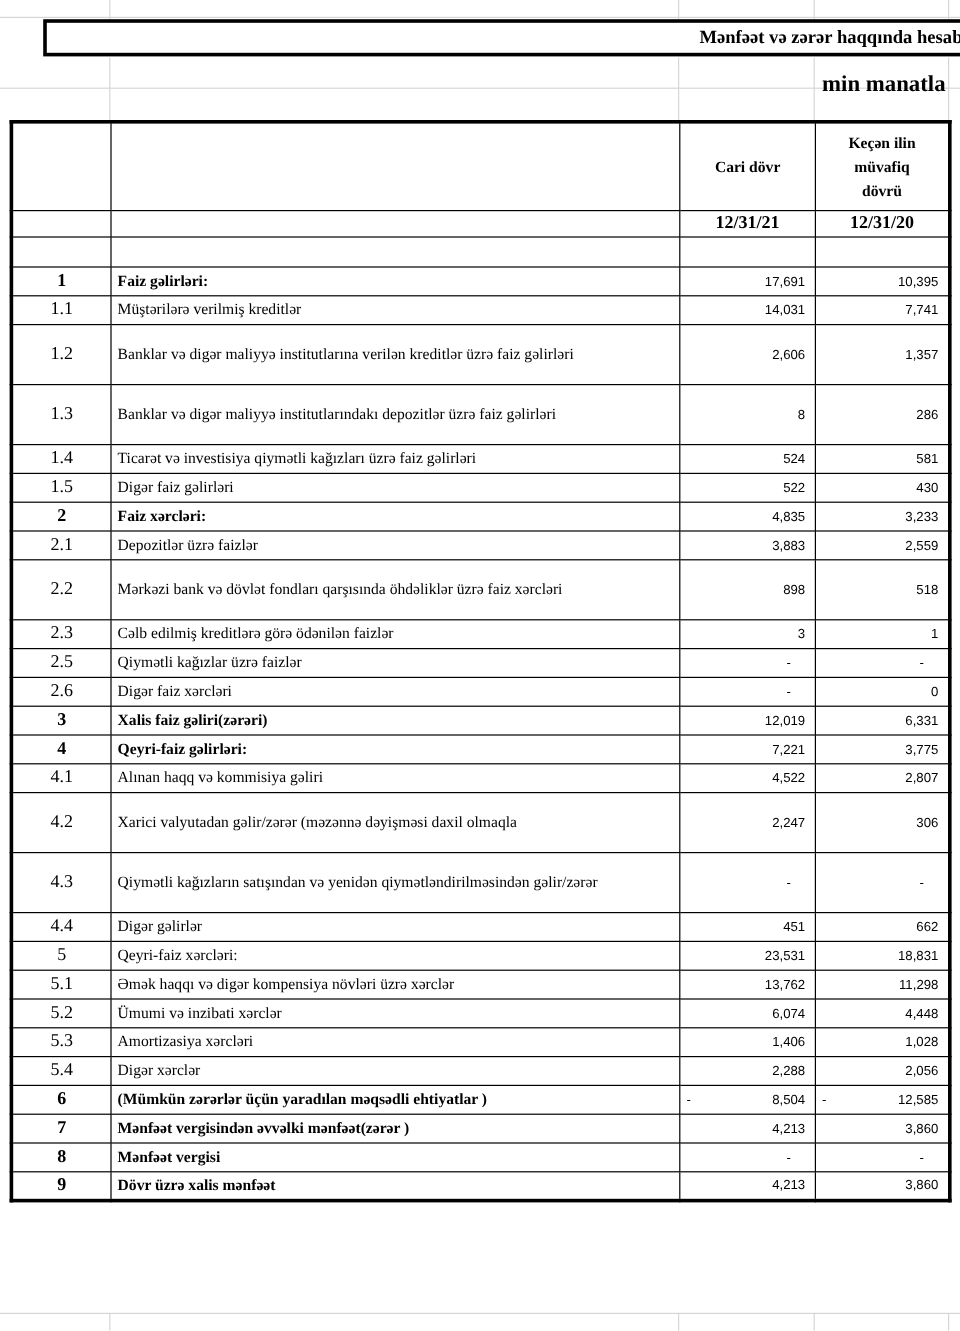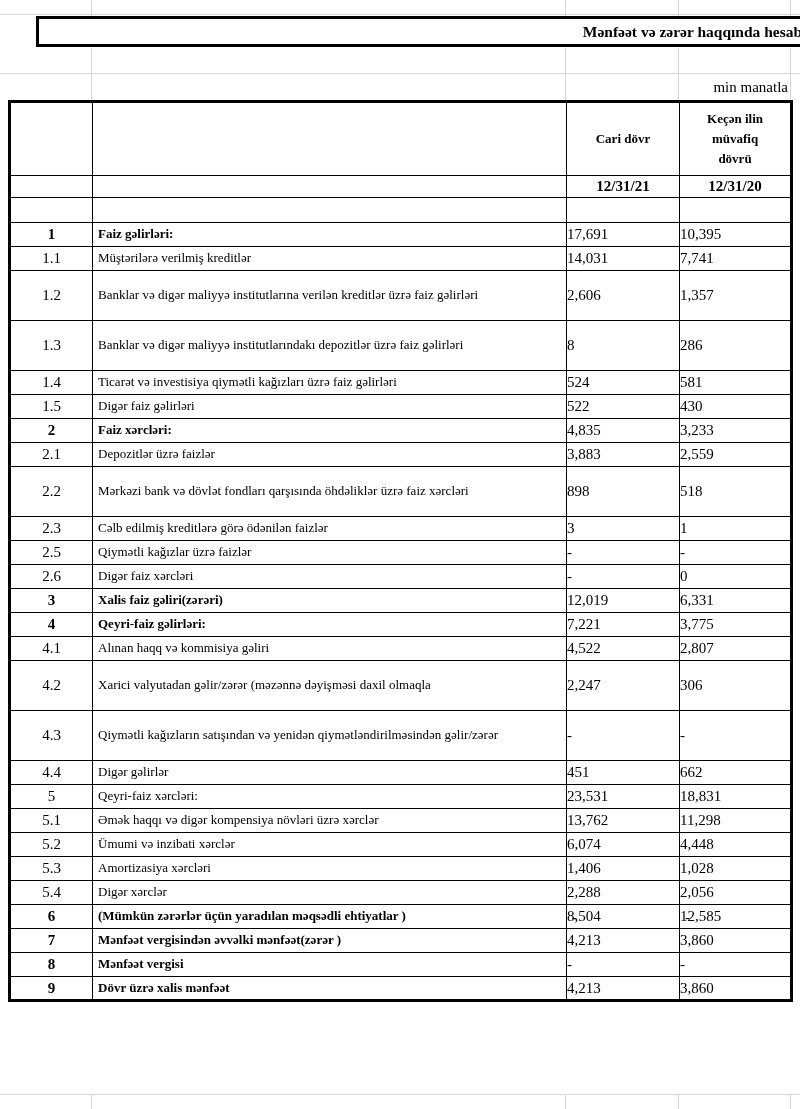--- a/index.html
+++ b/index.html
@@ -24,40 +24,40 @@
   .title-box{
     position:absolute;left:8px;top:16px;width:782px;height:31px;
     border:3px solid var(--border);
     display:flex;align-items:center;justify-content:flex-end;
     font-weight:700;font-size:15.5px;
     background:var(--bg);
     margin-left:28px;
   }
   
   .unit-note{
-    position:absolute;top:76px;right:12px;height:22px;
-    font-weight:400;font-size:15px;line-height:22px;text-align:right;
+    position:absolute;top:60px;right:12px;height:22px;
+    font-weight:700;font-size:19px;line-height:22px;text-align:right;
   }
   
   table.report{
     position:absolute;left:8px;top:100px;width:782px;
     border-collapse:collapse;table-layout:fixed;
     border:3px solid var(--border);
     background:var(--bg);
   }
   table.report td{
     border:1.5px solid var(--border);
     vertical-align:middle;
     overflow:hidden;
   }
   .c-num{text-align:center;font-size:15px;}
   .c-label{text-align:left;padding:1px 4px 1px 5px;font-size:13px;line-height:1.55;}
   .c-val{
-    text-align:left;padding-right:8px;
-    font-family:Liberation Serif, serif;font-size:15px;
+    text-align:right;padding-right:8px;
+    font-family:Liberation Sans, sans-serif;font-size:11px;
     position:relative;
   }
   .c-val.dash{padding-right:20px;}
   .c-val .minus{
     display:none;position:absolute;left:5px;top:50%;transform:translateY(-50%);
   }
   .c-val.neg .minus{display:block;}
   tr.bold .c-num, tr.bold .c-label{font-weight:700;}
   tr.h-single td{height:24px;}
   tr.h-double td{height:50px;}

